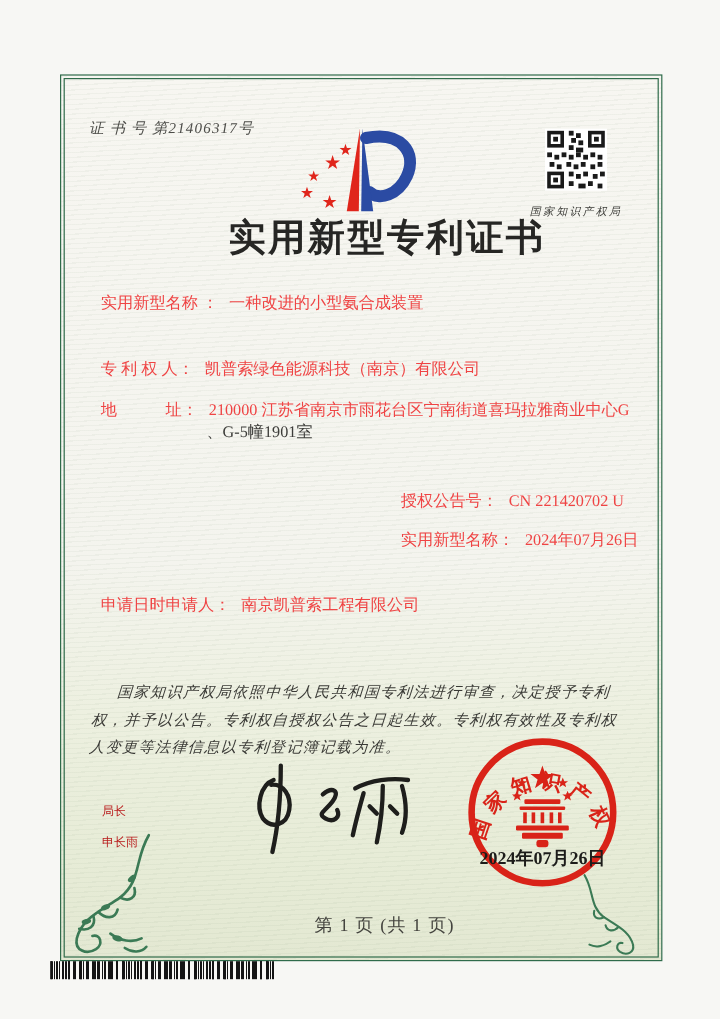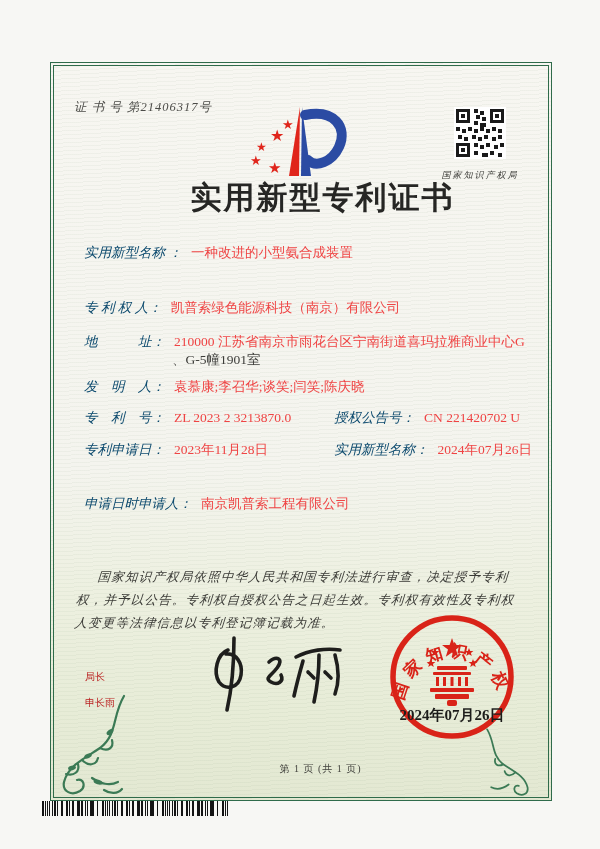--- a/index.html
+++ b/index.html
@@ -21,34 +21,34 @@
   .cert-no{position:absolute;left:74px;top:99px;font-size:12.5px;letter-spacing:1px;color:#4c4c48;font-style:italic;}
   .logo{position:absolute;left:242px;top:103px;}
   .qr-wrap{position:absolute;left:440px;top:107px;width:80px;text-align:center;}
   .qr{display:inline-block;}
   .qr-label{margin-top:6px;font-size:9px;letter-spacing:2px;color:#3c3c38;font-style:italic;}
   .title{
     position:absolute;left:0;right:0;top:177px;text-align:center;
     font-size:31px;font-weight:bold;letter-spacing:2px;color:#262624;margin-left:45px;
   }
   .row{position:absolute;left:84px;font-size:13.5px;line-height:18px;white-space:nowrap;}
-  .row .lab{color:#0c4a6e;font-style:italic;}
+  .row .lab{color:#ef4444;}
   .row .val{margin-left:9px;color:#ef4444;}
   .row.rcol{left:334px;}
   .addr2{position:absolute;left:172px;font-size:13.5px;}
   .legal{
     position:absolute;left:76px;top:566px;width:452px;
     font-size:12.5px;line-height:23px;letter-spacing:1.2px;
     font-style:italic;color:#3a3a36;text-indent:20px;transform:skewX(-4deg);
   }
   .director{position:absolute;left:85px;top:664px;font-size:10px;line-height:26px;color:#b91c1c;
     font-family:Liberation Serif, serif;}
   .signature{position:absolute;left:168px;top:630px;}
   .seal{position:absolute;left:384px;top:610px;}
-  .footer{position:absolute;left:0;right:0;top:762px;text-align:center;font-size:10px;color:#44443f;letter-spacing:1px;margin-left:41px;}
+  .footer{position:absolute;left:0;right:0;top:762px;text-align:center;font-size:15px;color:#44443f;letter-spacing:1px;margin-left:41px;}
   .flourish{position:absolute;}
   .flourish.bl{left:52px;top:694px;}
   .flourish.br{left:468px;top:728px;transform:scaleX(-1);}
   .barcode{
     position:absolute;left:42px;top:801px;width:187px;height:15px;
     background:
       repeating-linear-gradient(90deg,#141414 0 2px,transparent 2px 3px,#141414 3px 4px,transparent 4px 7px,#141414 7px 8px,transparent 8px 12px),
       repeating-linear-gradient(90deg,#141414 0 1px,transparent 1px 5px);
   }
 </style>
@@ -127,31 +127,22 @@
   <div class="row" style="top:244px">
     <span class="lab">实用新型名称 ：</span><span class="val">一种改进的小型氨合成装置</span>
   </div>
   <div class="row" style="top:299px">
     <span class="lab">专 利 权 人：</span><span class="val">凯普索绿色能源科技（南京）有限公司</span>
   </div>
   <div class="row" style="top:333px">
     <span class="lab">地　　　址：</span><span class="val">210000 江苏省南京市雨花台区宁南街道喜玛拉雅商业中心G</span>
   </div>
   <div class="addr2" style="top:351px">、G-5幢1901室</div>
-  <div class="row" style="top:378px">
-    <span class="lab">发　明　人：</span><span class="val">袁慕康;李召华;谈笑;闫笑;陈庆晓</span>
-  </div>
-  <div class="row" style="top:409px">
-    <span class="lab">专　利　号：</span><span class="val">ZL 2023 2 3213870.0</span>
-  </div>
   <div class="row rcol" style="top:409px">
     <span class="lab">授权公告号：</span><span class="val">CN 221420702 U</span>
-  </div>
-  <div class="row" style="top:441px">
-    <span class="lab">专利申请日：</span><span class="val">2023年11月28日</span>
   </div>
   <div class="row rcol" style="top:441px">
     <span class="lab">实用新型名称：</span><span class="val">2024年07月26日</span>
   </div>
   <div class="row" style="top:495px">
     <span class="lab">申请日时申请人：</span><span class="val">南京凯普索工程有限公司</span>
   </div>
 
   <div class="legal">国家知识产权局依照中华人民共和国专利法进行审查，决定授予专利权，并予以公告。专利权自授权公告之日起生效。专利权有效性及专利权人变更等法律信息以专利登记簿记载为准。</div>
 

